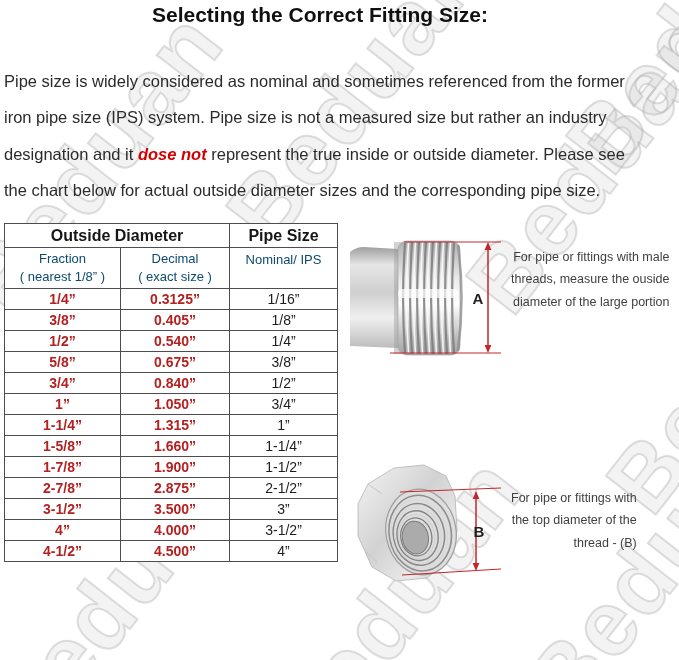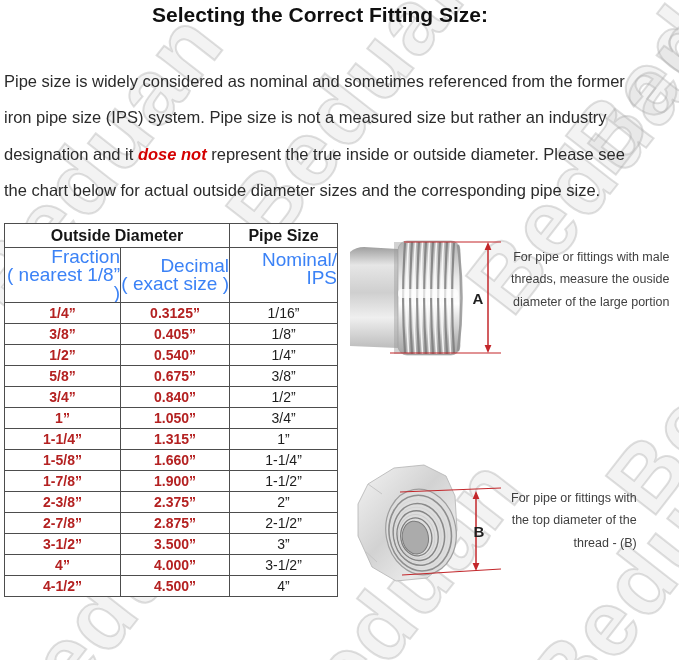--- a/index.html
+++ b/index.html
@@ -31,21 +31,21 @@
   
   table.fit {
     position:absolute; z-index:2; left:4px; top:223px; width:333px;
     border-collapse:collapse; table-layout:fixed; background:#ffffff;
   }
   table.fit th, table.fit td {
     border:1.5px solid #4d4d4d; text-align:center; vertical-align:middle;
     overflow:hidden;
   }
   tr.grouphead th { height:24px; font-size:16px; font-weight:bold; color:#161616; }
-  tr.subhead th { height:41px; font-size:19px; font-weight:normal; color:#3b82f6; line-height:18px;text-align:right; }
+  tr.subhead th { height:41px; font-size:13px; font-weight:normal; color:#0c4a6e; line-height:18px; }
   tr.subhead th.va-top { vertical-align:top; padding-top:3px; }
   tr.datarow td { height:21px; font-size:14px; }
   td.red-val { color:#b42121; font-weight:bold; }
   td.blk-val { color:#1d1d1d; font-weight:normal; }
   
   .fig { position:absolute; z-index:2; }
   .fig-male   { left:350px; top:236px; width:152px; height:124px; }
   .fig-female { left:350px; top:456px; width:152px; height:134px; }
   .arrow-label {
     position:absolute; z-index:3; font-size:15px; font-weight:600; color:#1f1f1f;
@@ -146,25 +146,20 @@
         </tr>
       <tr class="datarow">
           <td class="red-val">1-5/8”</td>
           <td class="red-val">1.660”</td>
           <td class="blk-val">1-1/4”</td>
         </tr>
       <tr class="datarow">
           <td class="red-val">1-7/8”</td>
           <td class="red-val">1.900”</td>
           <td class="blk-val">1-1/2”</td>
-        </tr>
-      <tr class="datarow">
-          <td class="red-val">2-3/8”</td>
-          <td class="red-val">2.375”</td>
-          <td class="blk-val">2”</td>
         </tr>
       <tr class="datarow">
           <td class="red-val">2-7/8”</td>
           <td class="red-val">2.875”</td>
           <td class="blk-val">2-1/2”</td>
         </tr>
       <tr class="datarow">
           <td class="red-val">3-1/2”</td>
           <td class="red-val">3.500”</td>
           <td class="blk-val">3”</td>

